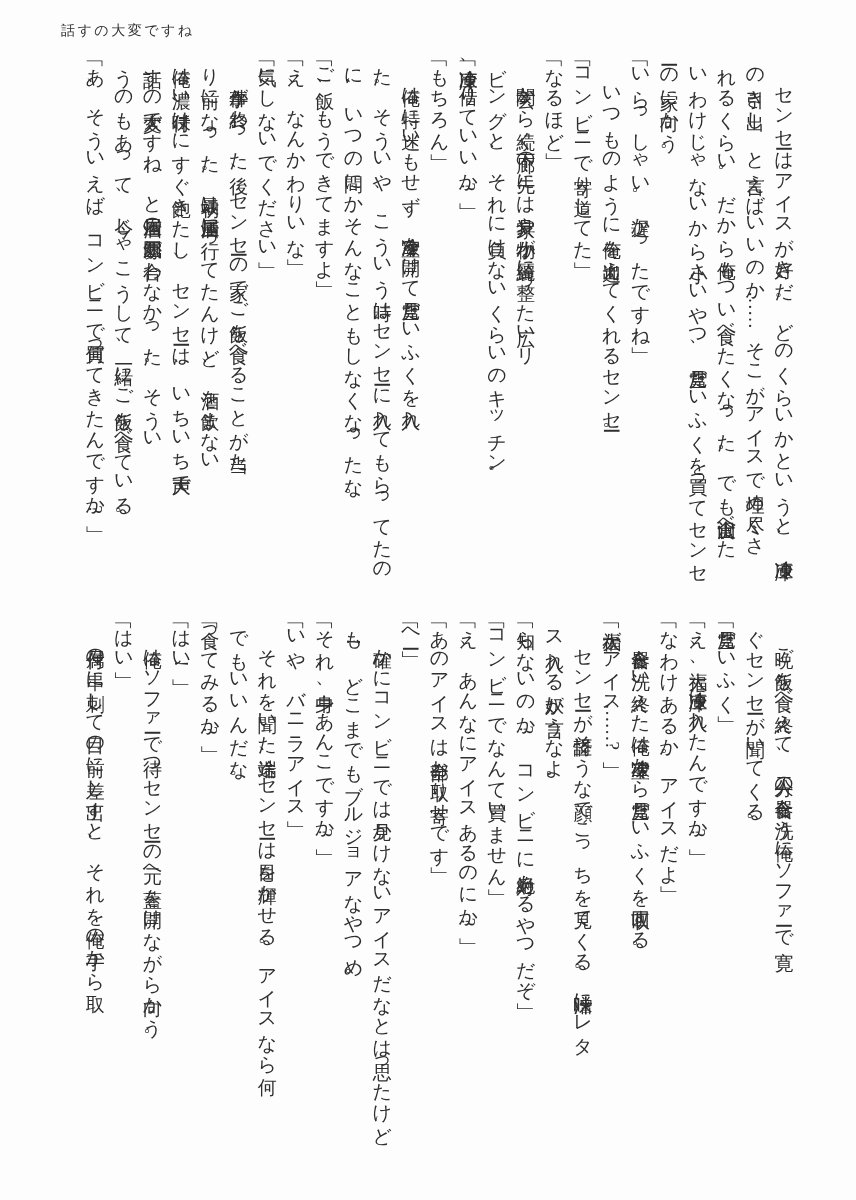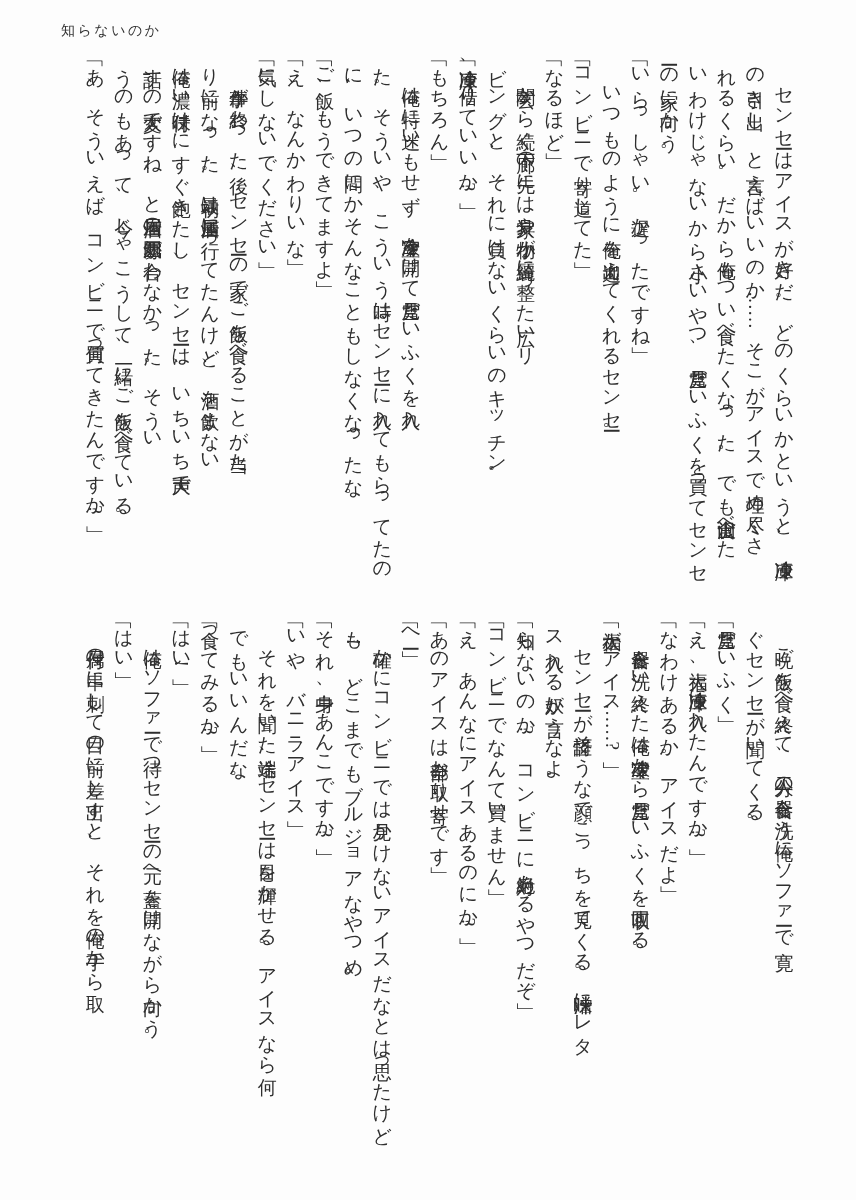--- a/index.html
+++ b/index.html
@@ -37,21 +37,21 @@
   .vblock-top { top: 55px; height: 536px; }
   .vblock-bottom { top: 617px; height: 536px; }
   .line {
     white-space: pre;
   }
 </style>
 </head>
 <body>
 
 <div class="page">
-  <div class="doc-title">知らないのか</div>
+  <div class="doc-title">話すの大変ですね</div>
 
   <div class="vblock vblock-top">
       <div class="line">　センセーはアイスが好きだ。どのくらいかというと、冷凍庫</div>
       <div class="line">の引き出し、と言えばいいのか……そこがアイスで埋め尽くさ</div>
       <div class="line">れるくらい。だから俺もつい食べたくなった。でも沢山食べた</div>
       <div class="line">いわけじゃないから小さいやつ、雪見だいふくを買ってセンセ</div>
       <div class="line">ーの家に向かう。</div>
       <div class="line">「いらっしゃい。遅かったですね」</div>
       <div class="line">　いつものように俺を出迎えてくれるセンセー。</div>
       <div class="line">「コンビニで寄り道してた」</div>

